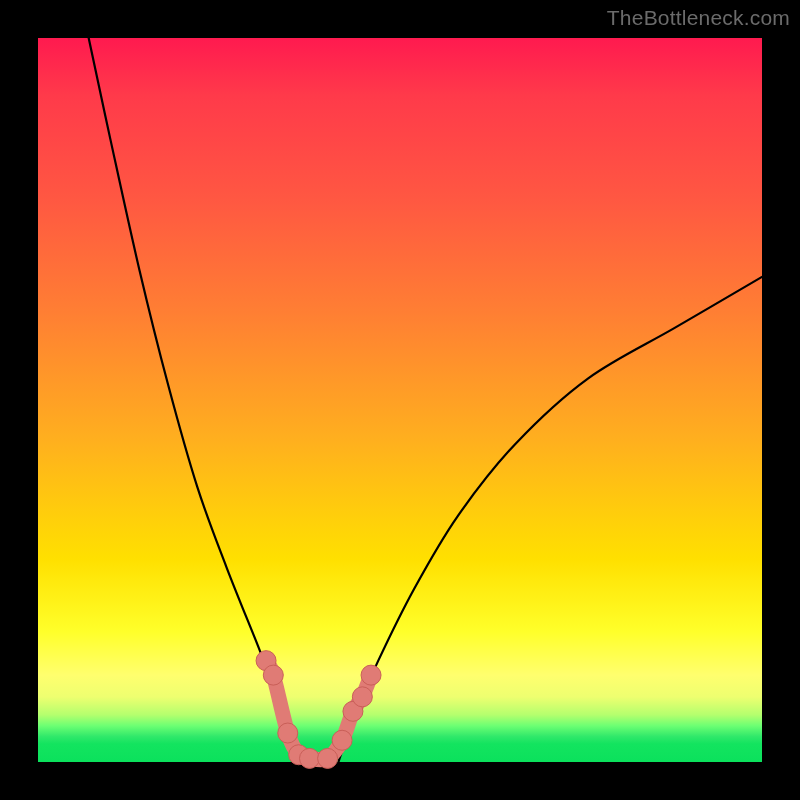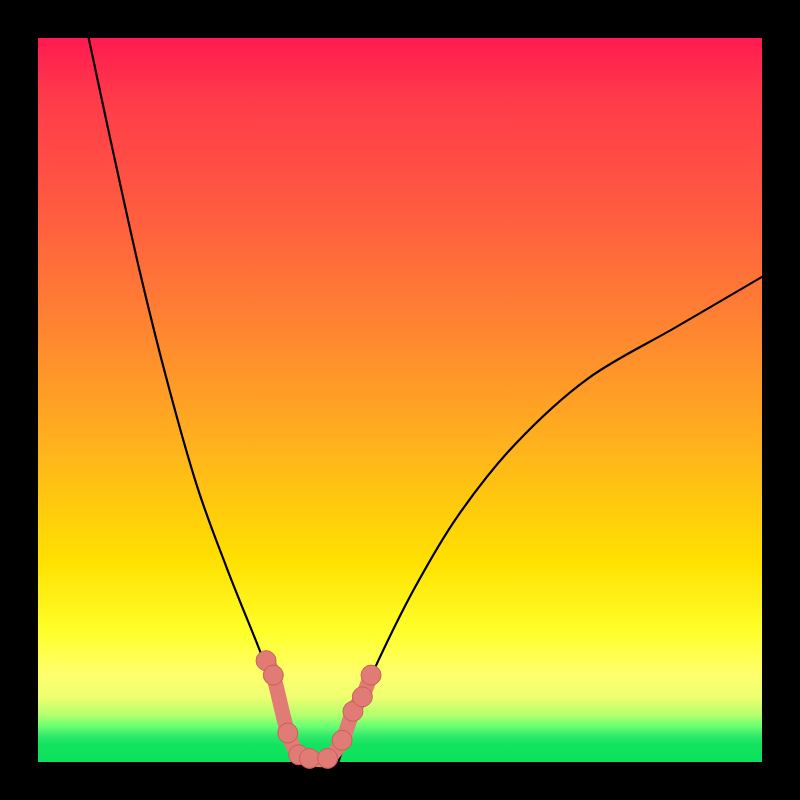--- a/index.html
+++ b/index.html
@@ -80,13 +80,14 @@
           <circle cx="260.64" cy="716.76" r="10" fill="#e07b75" stroke="#c95f58" stroke-width="1"></circle>
           <circle cx="271.5" cy="720.38" r="10" fill="#e07b75" stroke="#c95f58" stroke-width="1"></circle>
           <circle cx="289.6" cy="720.38" r="10" fill="#e07b75" stroke="#c95f58" stroke-width="1"></circle>
           <circle cx="304.08" cy="702.28" r="10" fill="#e07b75" stroke="#c95f58" stroke-width="1"></circle>
           <circle cx="314.94" cy="673.3199999999999" r="10" fill="#e07b75" stroke="#c95f58" stroke-width="1"></circle>
           <circle cx="324.352" cy="658.84" r="10" fill="#e07b75" stroke="#c95f58" stroke-width="1"></circle>
           <circle cx="333.04" cy="637.12" r="10" fill="#e07b75" stroke="#c95f58" stroke-width="1"></circle>
         </g>
     </svg>
   </div>
+  <div class="watermark">TheBottleneck.com</div>
 </div>
 
 </body></html>

